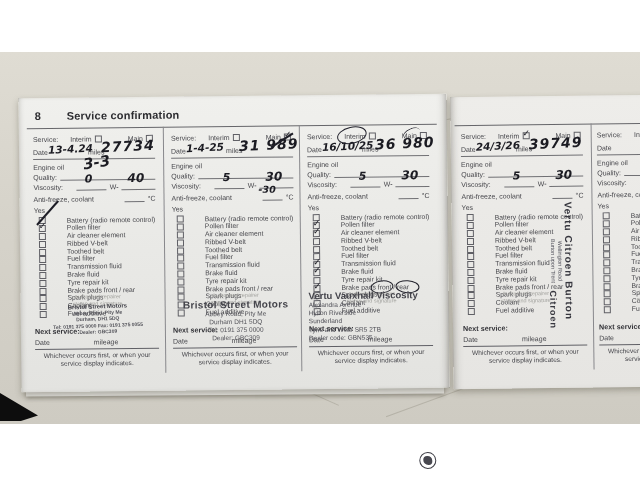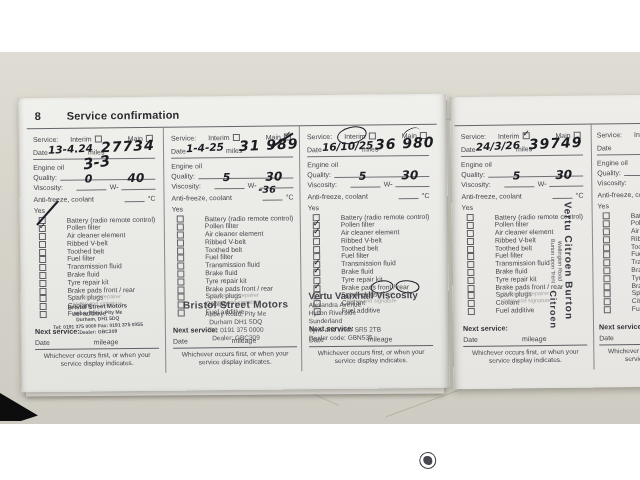--- a/index.html
+++ b/index.html
@@ -290,21 +290,21 @@
             </span>
       <span class="v-mid">W-</span>
       <span class="blank v-b2">
               <span class="hw hw-v2">30</span>
             </span>
     </div>
     <div class="row r-af">
       <span>Anti-freeze, coolant</span>
       <span class="af-sp"></span>
       <span class="blank af-b">
-              <span class="hw hw-af">-36</span>
+              <span class="hw hw-af">-30</span>
             </span>
       <span>°C</span>
     </div>
     <div class="row r-yes">Yes</div>
 
     <div class="checklist">
             <div class="chk-row">
               <span class="cb chk-cb"></span>
               <span class="chk-label">Battery (radio remote control)</span>
             </div>

